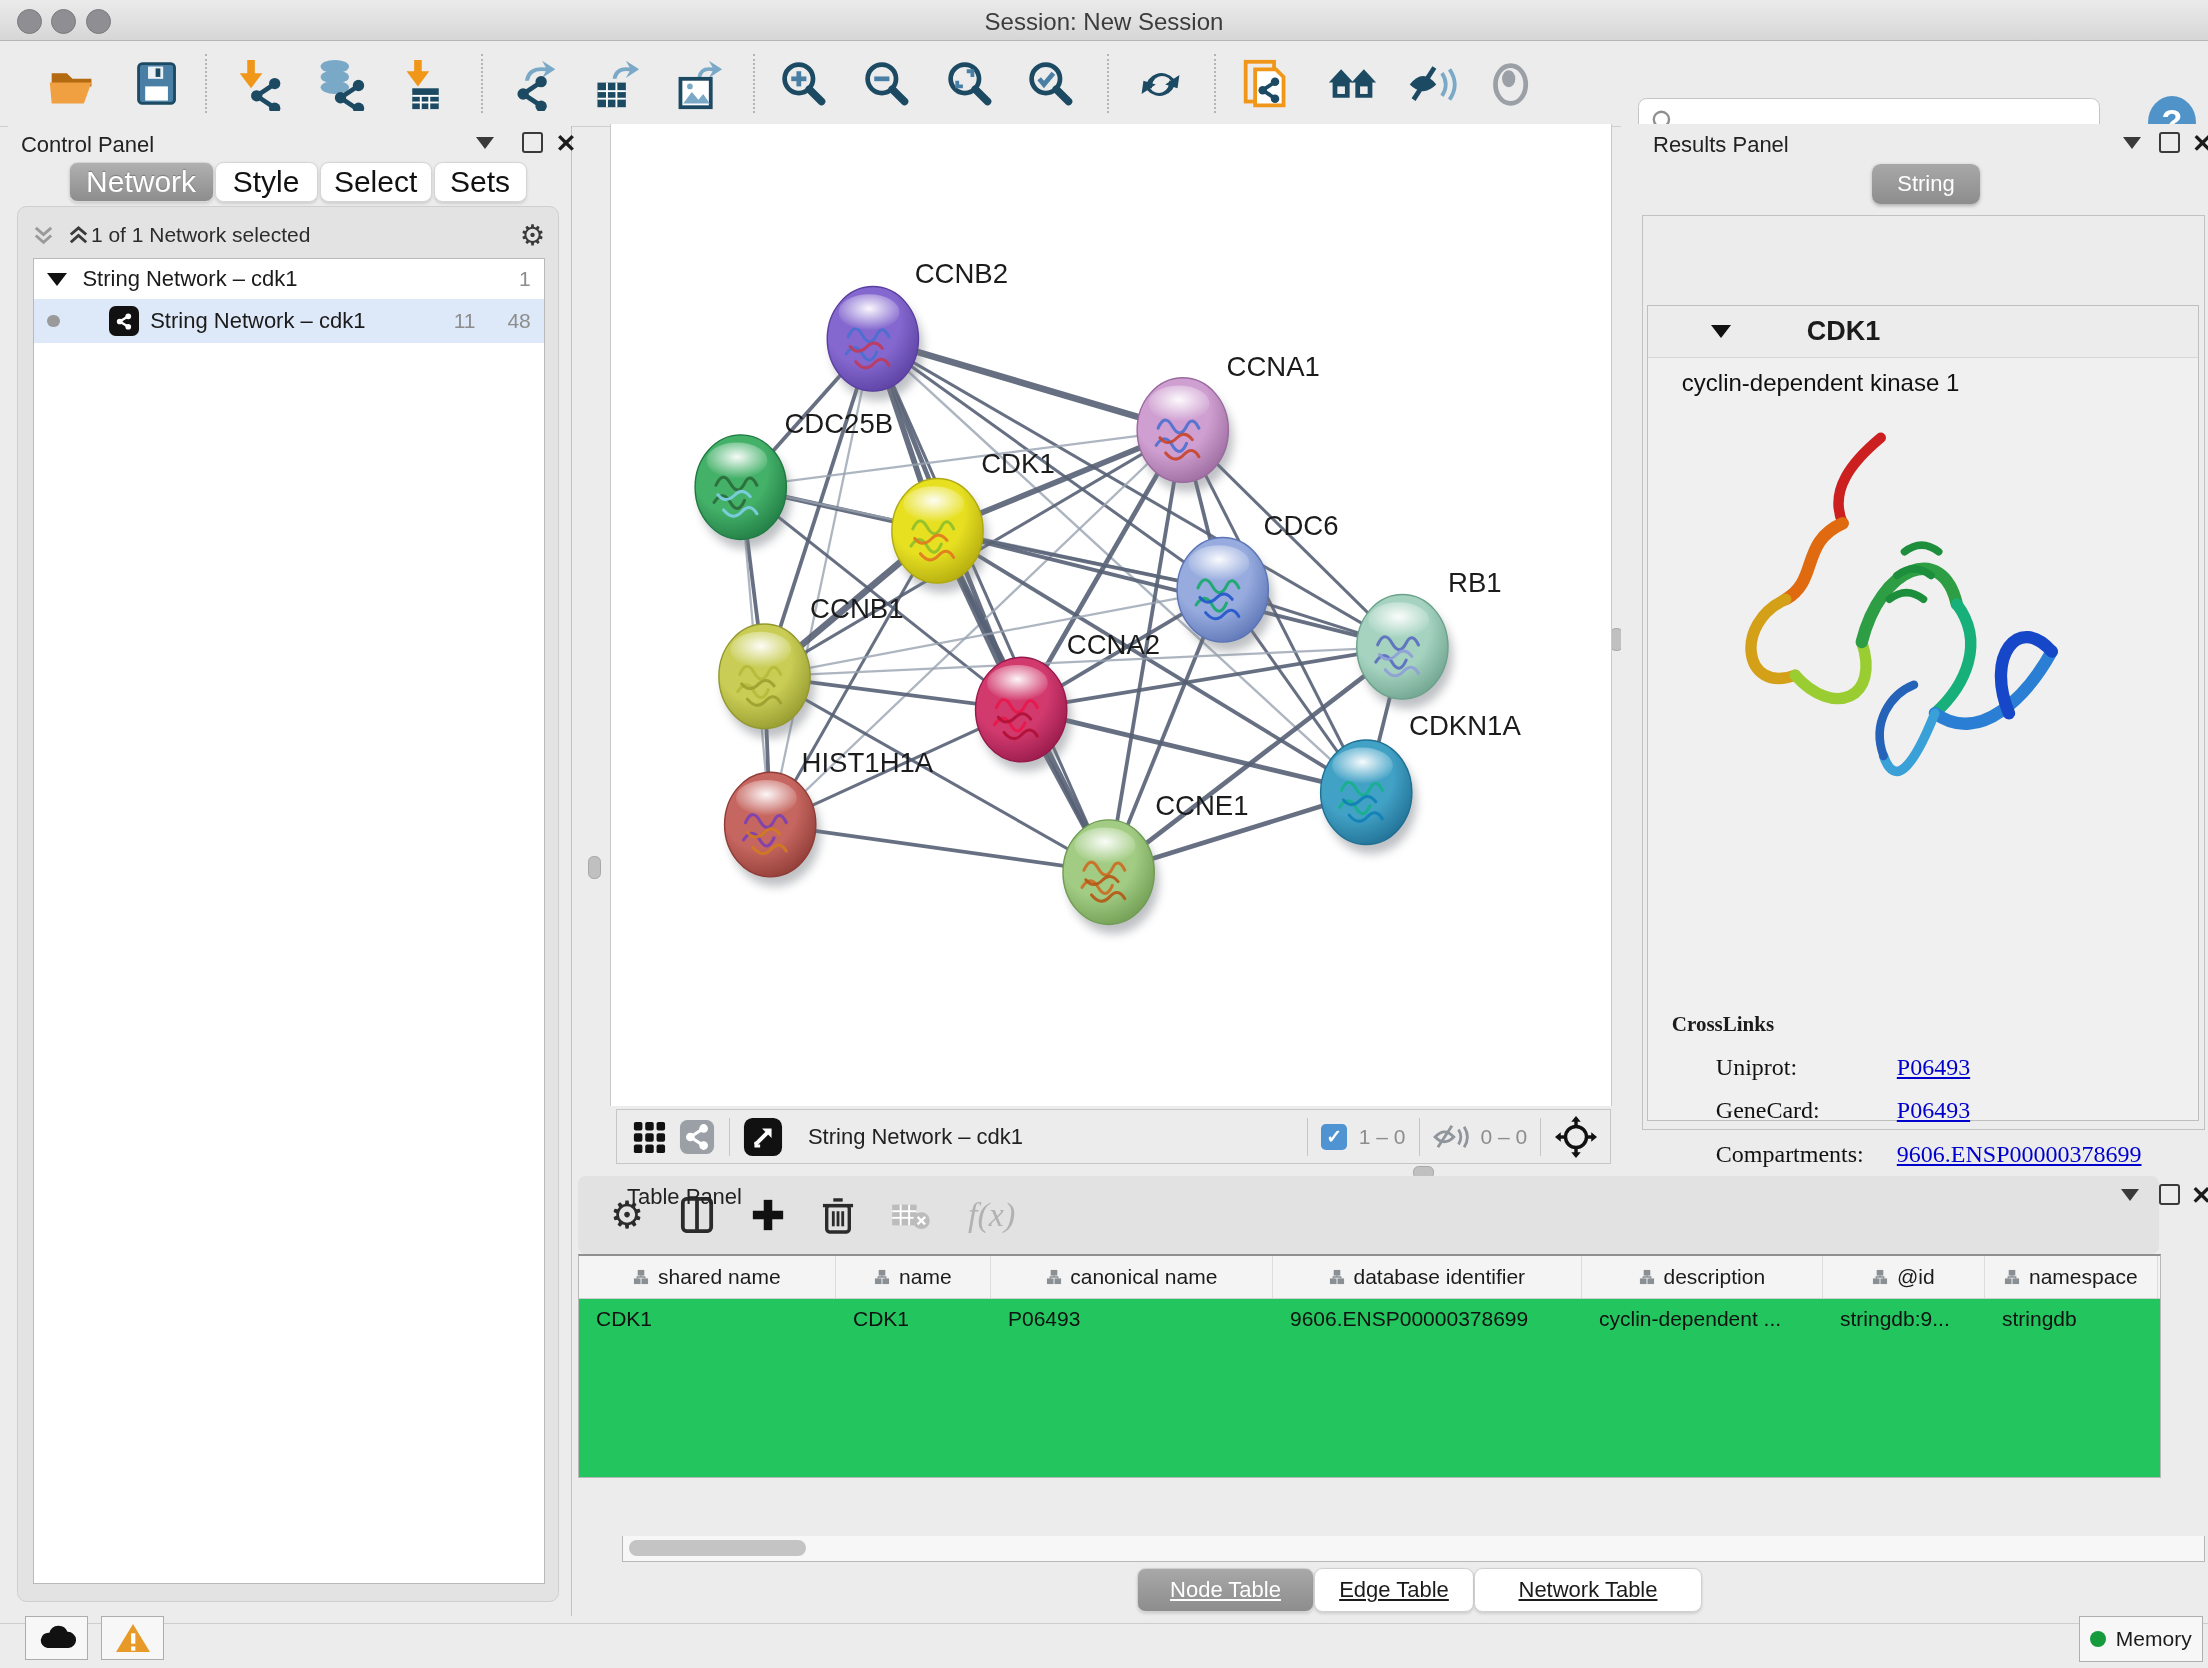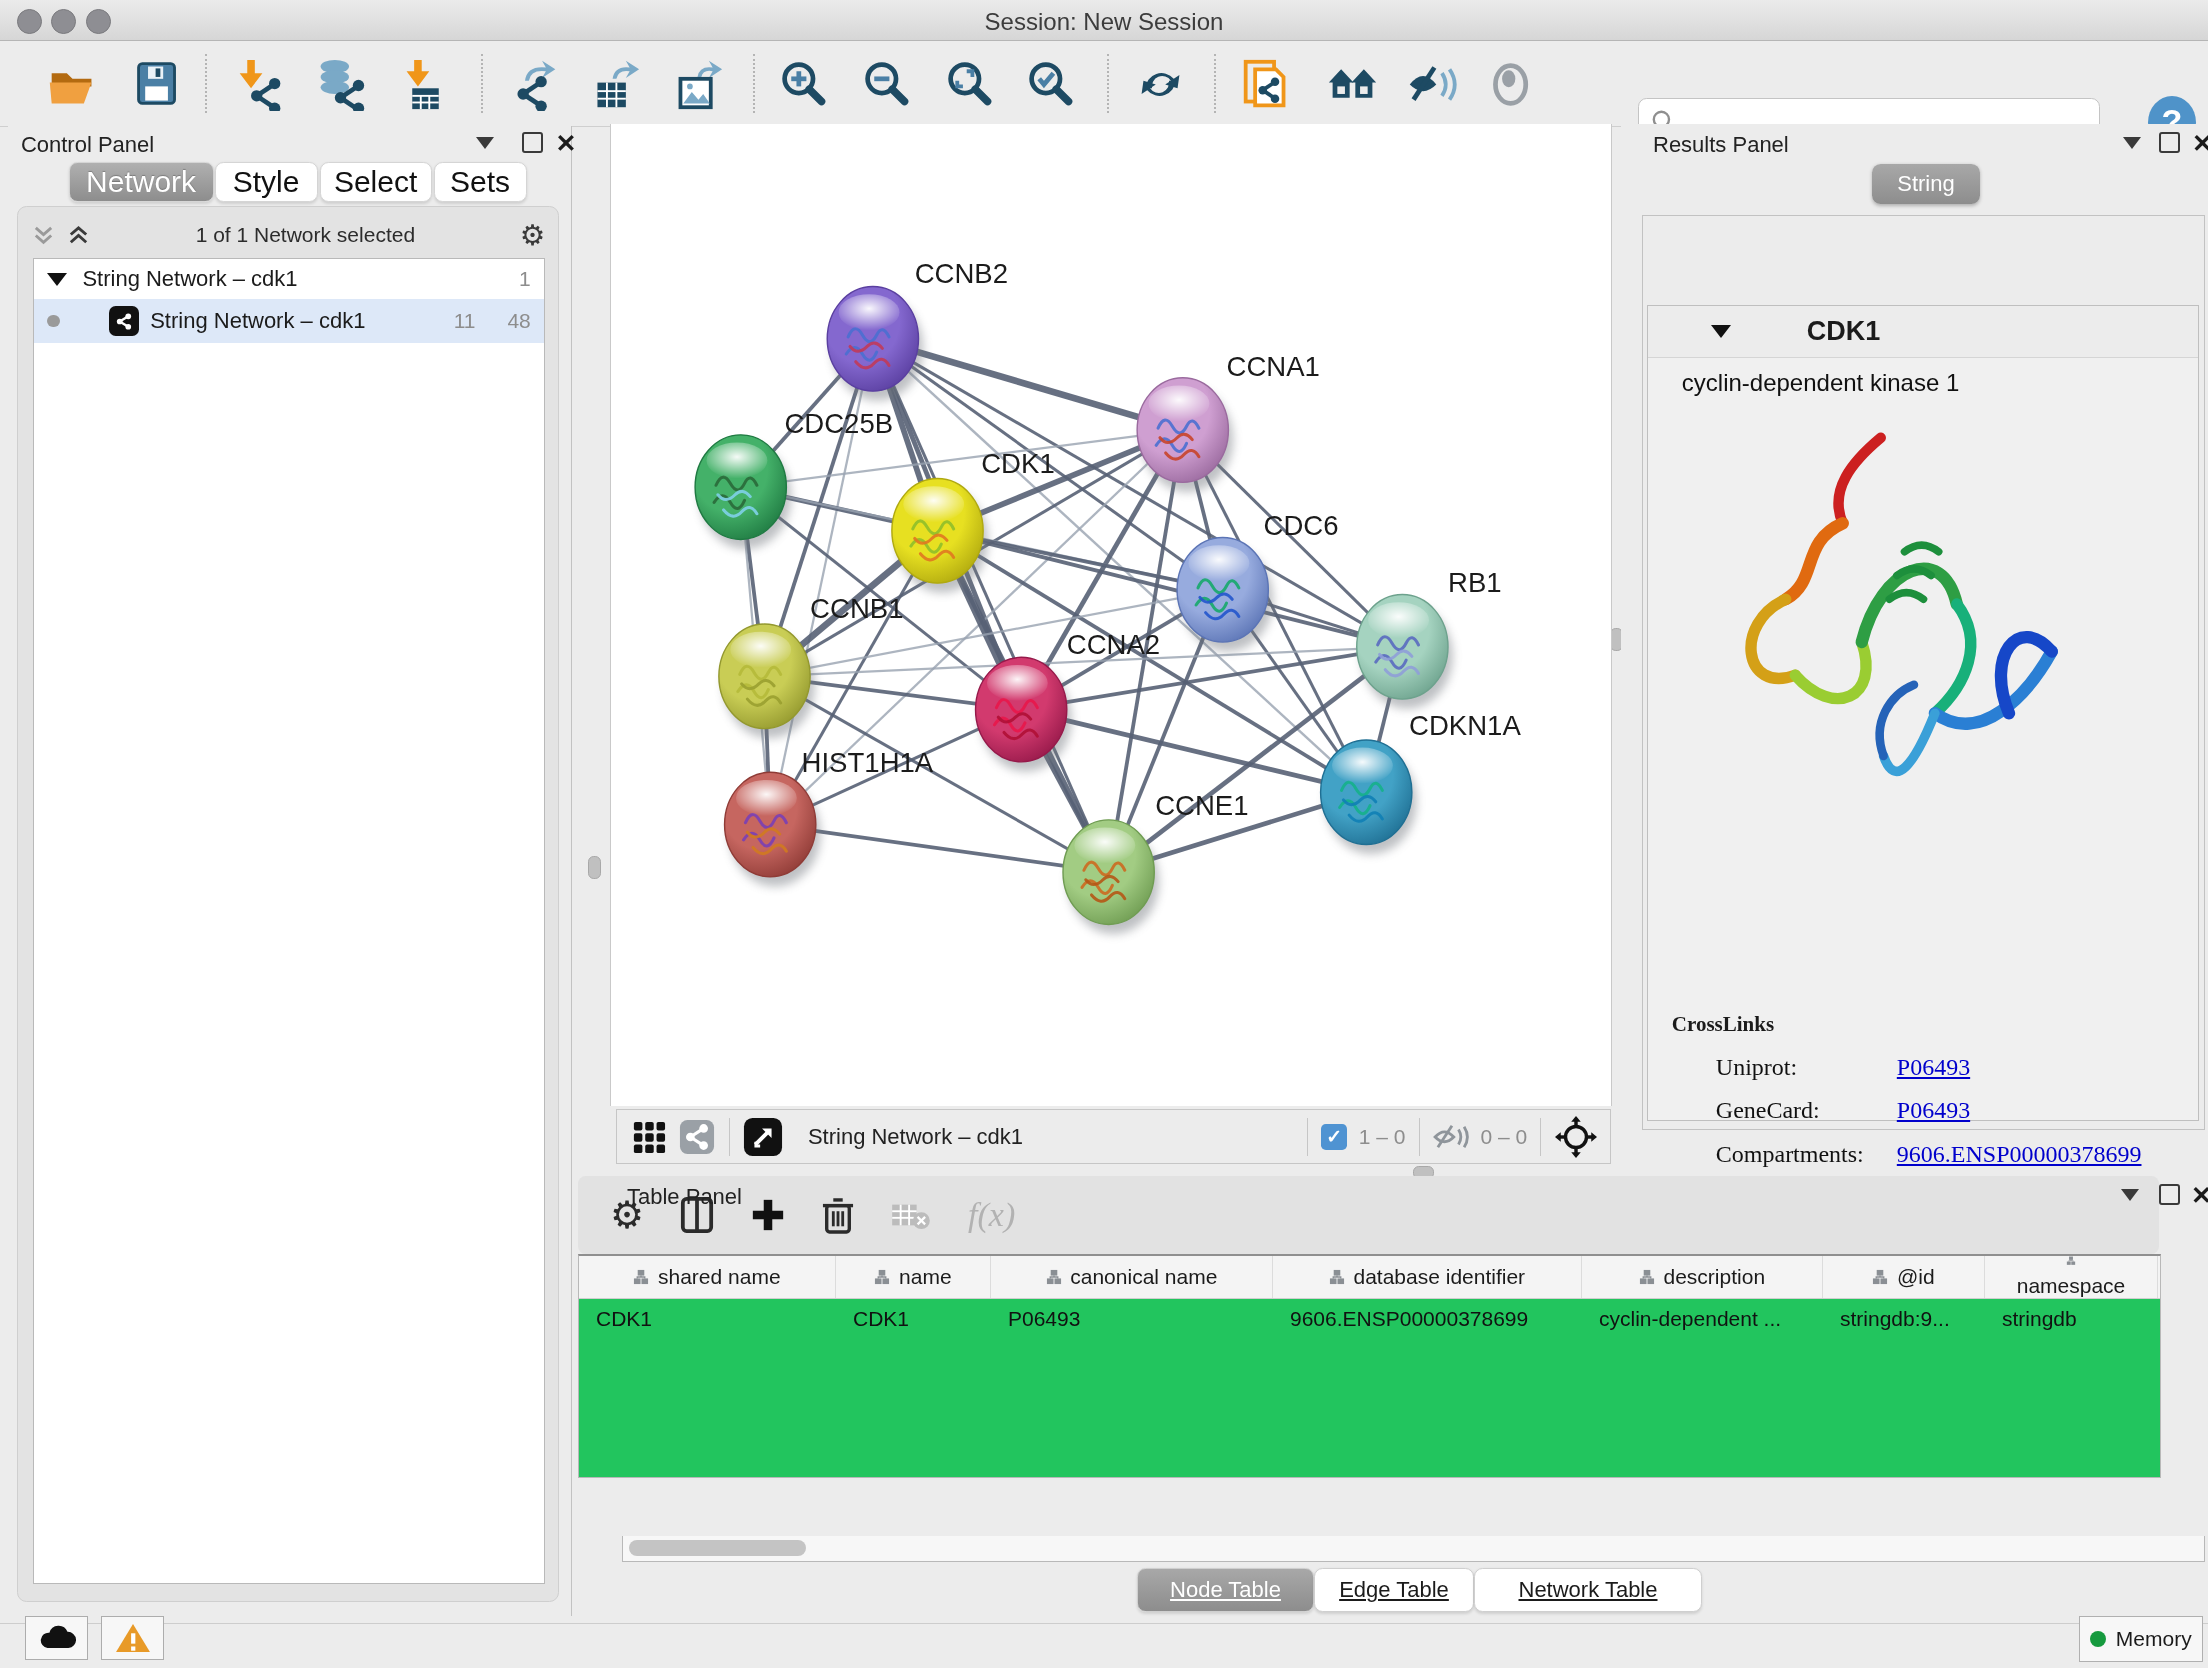--- a/index.html
+++ b/index.html
@@ -308,21 +308,21 @@
             <path d="M5 5 l8 7 8-7"></path>
             <path d="M5 13 l8 7 8-7"></path>
           </g>
         </svg>
       <svg width="25" height="25" style="margin-left:9.5px" viewBox="0 0 26 26">
           <g fill="none" stroke="#3a3a3a" stroke-width="3">
             <path d="M5 12 l8-7 8 7"></path>
             <path d="M5 20 l8-7 8 7"></path>
           </g>
         </svg>
-      <div style="flex:1;text-align:center">1 of 1 Network selected</div>
+      <div style="flex:1;">1 of 1 Network selected</div>
       <span style="font-size:28.5px;color:#3a3a3a">⚙</span>
     </div>
     <div id="cp-list" class="abs">
       <div id="tree-row1">
         <span class="tree-tri"></span>
         <span style="margin-left:15px">String Network – cdk1</span>
         <span class="cnt" style="margin-left:auto">1</span>
       </div>
       <div id="tree-row2">
         <span class="dot"></span>
@@ -794,21 +794,21 @@
         </div>
         <div class="th" style="width: 162px;">
           <svg width="16" height="16" viewBox="0 0 17 17">
             <rect x="5" y="1" width="7" height="6" fill="#8a8f94"></rect>
             <rect x="1" y="10" width="7" height="6" fill="#8a8f94"></rect>
             <rect x="9" y="10" width="7" height="6" fill="#8a8f94"></rect>
             <path d="M8.5 7 v2 M4.5 10 v-1.5 h8 V10" stroke="#8a8f94" fill="none" stroke-width="1.4"></path>
           </svg>
           <span>@id</span>
         </div>
-        <div class="th" style="width: 173px; flex-direction: column;">
+        <div class="th" style="width: 173px;">
           <svg width="16" height="16" viewBox="0 0 17 17">
             <rect x="5" y="1" width="7" height="6" fill="#8a8f94"></rect>
             <rect x="1" y="10" width="7" height="6" fill="#8a8f94"></rect>
             <rect x="9" y="10" width="7" height="6" fill="#8a8f94"></rect>
             <path d="M8.5 7 v2 M4.5 10 v-1.5 h8 V10" stroke="#8a8f94" fill="none" stroke-width="1.4"></path>
           </svg>
           <span>namespace</span>
         </div>
       </div>
     <div id="tp-row">

